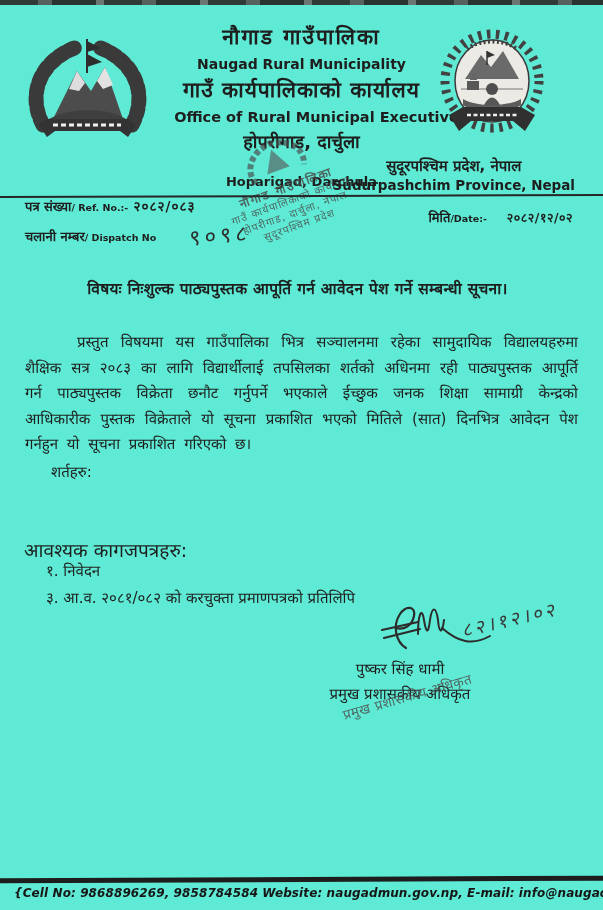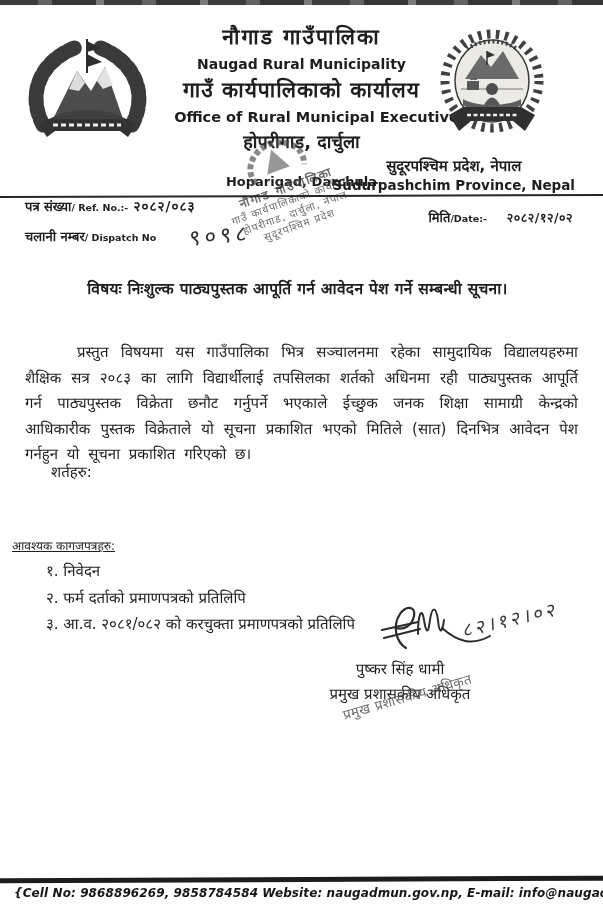--- a/index.html
+++ b/index.html
@@ -1,20 +1,20 @@
 <!DOCTYPE html>
 <html><head>
 <meta charset="utf-8">
 <style>
   html,body{margin:0;padding:0;background:#e9e9e9;}
   .page{
     position:relative;
     width:603px;height:910px;
     margin:0 auto;
-    background:#ffffff;
+    background:#5eead4;
     font-family:"DejaVu Sans",sans-serif;
     color:#1e1e1e;
     overflow:hidden;
   }
   
   .scan-top{
     position:absolute;top:0;left:0;width:100%;height:5px;
     background:repeating-linear-gradient(90deg,#2b2b2b 0 38px,#555 38px 52px,#242424 52px 96px,#6d6d6d 96px 104px);
     opacity:.92;
   }
@@ -74,28 +74,28 @@
   
   .subject{
     position:absolute;left:0;right:8px;top:277px;text-align:center;
     font-size:15.5px;font-weight:bold;letter-spacing:.3px;
   }
 
   
   .bodypara{
     position:absolute;left:25px;width:553px;top:330px;
     font-size:15px;line-height:25.5px;text-align:justify;
-    text-indent:52px;word-spacing:4px;margin-top:10px;
+    text-indent:52px;word-spacing:4px;
   }
   .cond-head{position:absolute;left:24px;top:461px;font-size:15px;margin-left:27px;}
   .cond-text{
     position:absolute;left:24px;top:487px;width:515px;
     font-size:15px;line-height:25.5px;word-spacing:2px;
   }
-  .docs-head{position:absolute;left:12px;top:537px;font-size:12px;text-decoration:underline;}
+  .docs-head{position:absolute;left:24px;top:537px;font-size:19px;}
   .docs-list{position:absolute;left:46px;top:558px;font-size:15px;line-height:26.5px;}
 
   
   .sig-svg{position:absolute;left:378px;top:596px;}
   .sig-date-hw{
     position:absolute;left:462px;top:606px;
     font-size:19px;color:#3a3a3a;letter-spacing:3px;
     transform:rotate(-13deg) skewX(-10deg);
     white-space:nowrap;
   }
@@ -209,21 +209,20 @@
 
   <div class="subject">विषयः निःशुल्क पाठ्यपुस्तक आपूर्ति गर्न आवेदन पेश गर्ने सम्बन्धी सूचना।</div>
 
   <div class="bodypara">प्रस्तुत विषयमा यस गाउँपालिका भित्र सञ्चालनमा रहेका सामुदायिक विद्यालयहरुमा शैक्षिक सत्र २०८३ का लागि विद्यार्थीलाई तपसिलका शर्तको अधिनमा रही पाठ्यपुस्तक आपूर्ति गर्न पाठ्यपुस्तक विक्रेता छनौट गर्नुपर्ने भएकाले ईच्छुक जनक शिक्षा सामाग्री केन्द्रको आधिकारीक पुस्तक विक्रेताले यो सूचना प्रकाशित भएको मितिले (सात) दिनभित्र आवेदन पेश गर्नहुन यो सूचना प्रकाशित गरिएको छ।</div>
 
   <div class="cond-head">शर्तहरु:</div>
 
   <div class="docs-head">आवश्यक कागजपत्रहरु:</div>
   <div class="docs-list">
     <div>१. निवेदन</div>
-    <div>२. फर्म दर्ताको प्रमाणपत्रको प्रतिलिपि</div>
     <div>३. आ.व. २०८१/०८२ को करचुक्ता प्रमाणपत्रको प्रतिलिपि</div>
   </div>
 
   <div class="sig-svg">
     <svg width="120" height="60" viewBox="0 0 120 60">
       <path d="M28,52 C18,46 14,30 22,18 C28,9 38,10 36,20 C34,30 26,34 18,32" stroke="#2c2c2c" stroke-width="2.2" fill="none" stroke-linecap="round"></path>
       <path d="M40,38 C40,18 44,10 46,24 C48,36 50,40 52,24 C54,10 58,10 60,24 C61,36 64,40 66,24" stroke="#2c2c2c" stroke-width="2" fill="none" stroke-linecap="round"></path>
       <path d="M4,34 L40,26 M6,42 L42,33" stroke="#2c2c2c" stroke-width="2.2" stroke-linecap="round"></path>
       <path d="M64,32 C80,46 94,50 112,40" stroke="#2c2c2c" stroke-width="2" fill="none" stroke-linecap="round"></path>
     </svg>

